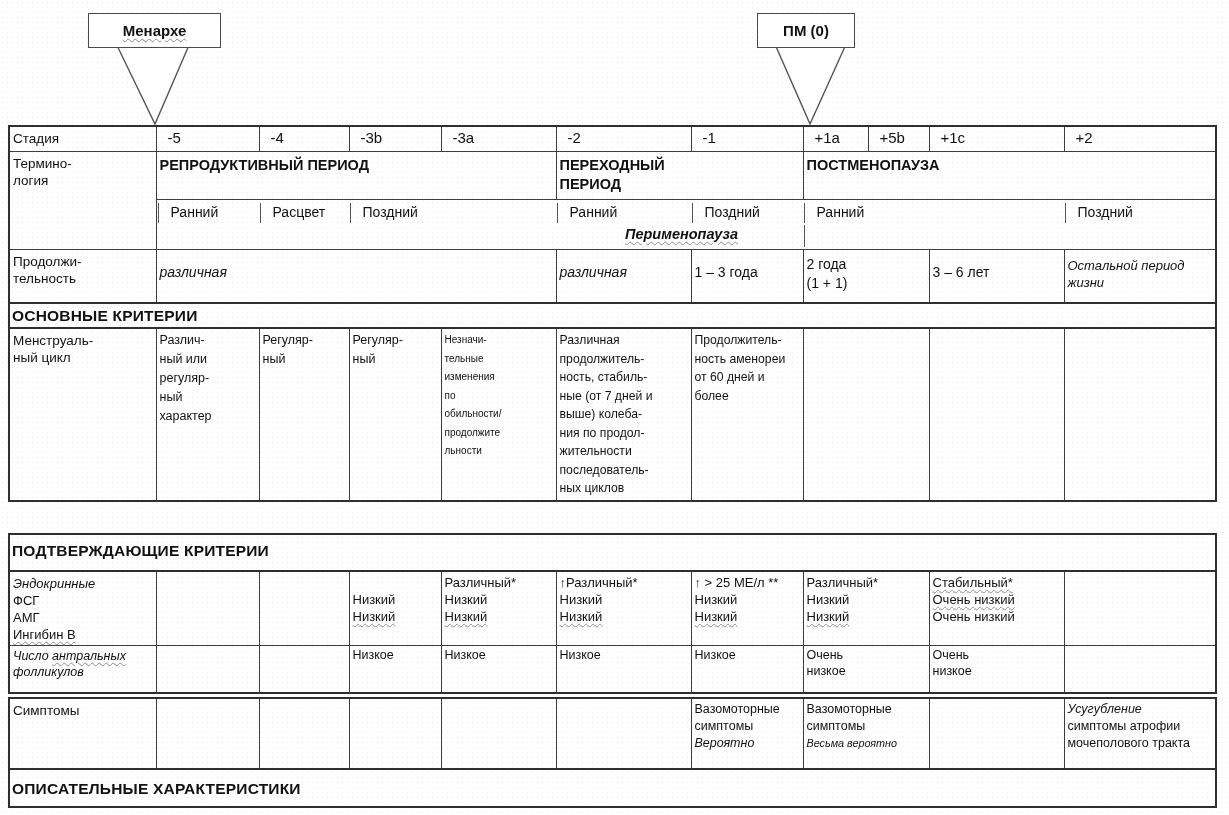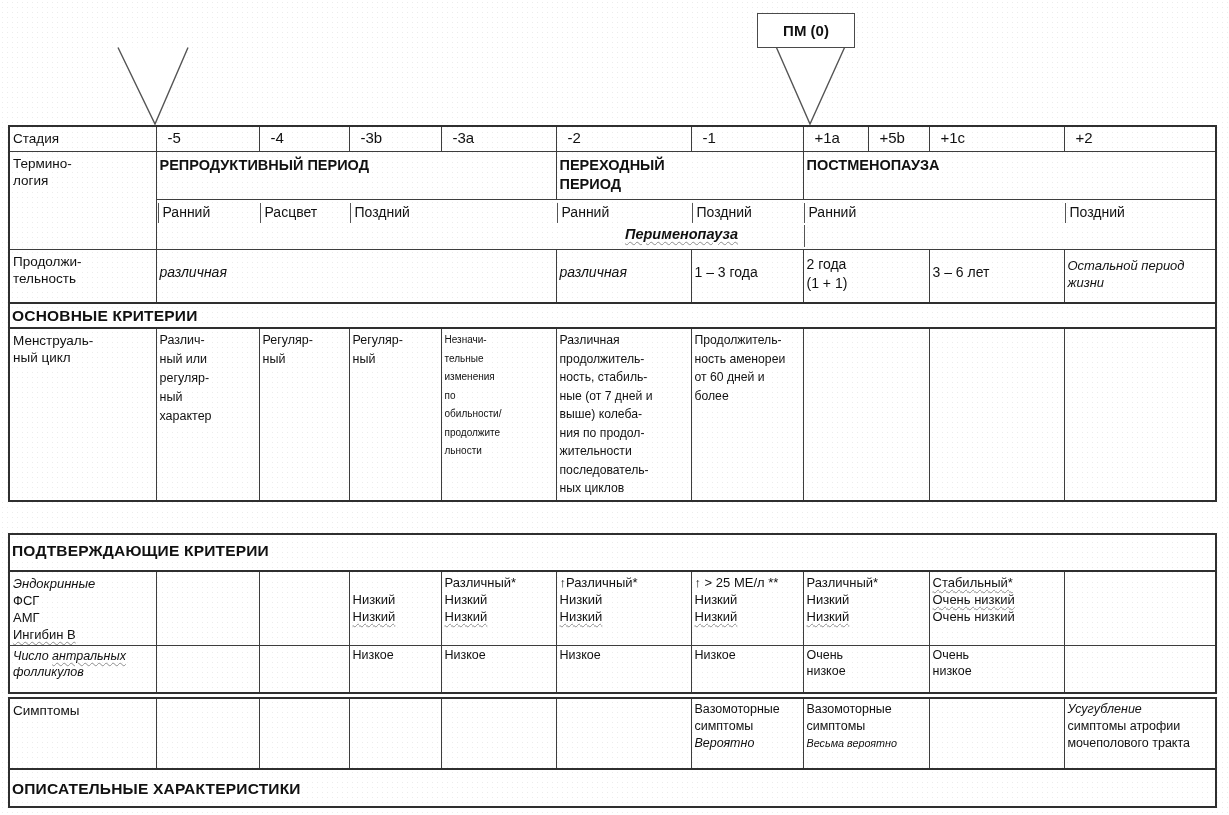--- a/index.html
+++ b/index.html
@@ -38,21 +38,21 @@
     border-top:2px solid #2f2f2f;border-bottom:2px solid #2f2f2f;
     font-weight:bold;font-size:15.5px;letter-spacing:0.2px;padding-left:2px;
   }
   td.band.pad6{padding-top:6px;}
   td.band.pad9{padding-top:9px;}
   
   td.subcell{padding:0;}
   .subwrap{position:relative;height:49px;}
   .subl{
     position:absolute;top:3px;height:20px;border-left:1px solid #555;
-    padding-left:4px;font-size:14px;line-height:18px;white-space:nowrap;
+    padding-left:12px;font-size:14px;line-height:18px;white-space:nowrap;
   }
   .peri{
     position:absolute;left:400px;top:25px;width:250px;text-align:center;
     font-weight:bold;font-style:italic;font-size:14.5px;
   }
   .tick2{position:absolute;left:647px;top:25px;height:22px;border-left:1px solid #555;}
   
   td.durv{padding-top:13px;font-size:14px;}
   td.durv2{padding-top:5px;font-size:14px;}
   td.durlast{padding-top:7px;font-size:13px;line-height:17px;}
@@ -67,20 +67,23 @@
 </head>
 <body>
 
 <div id="canvas">
 
   <svg class="overlay" width="1229" height="815">
     <path d="M118,47.5 L155,124 L188,47.5" fill="#ffffff" stroke="#555" stroke-width="1.4"></path>
     <path d="M776,46.5 L810,124 L845,46.5" fill="#ffffff" stroke="#555" stroke-width="1.4"></path>
   </svg>
 
+  <div class="callout" style="left:88px;top:13px;width:131px;height:33px;">
+    <span class="sq">Менархе</span>
+  </div>
   <div class="callout" style="left:757px;top:13px;width:96px;height:33px;">
     <span>ПМ (0)</span>
   </div>
 
   <table class="sect" style="top:125px;">
     <colgroup>
       <col style="width:147px">
         <col style="width:103px">
         <col style="width:90px">
         <col style="width:92px">

